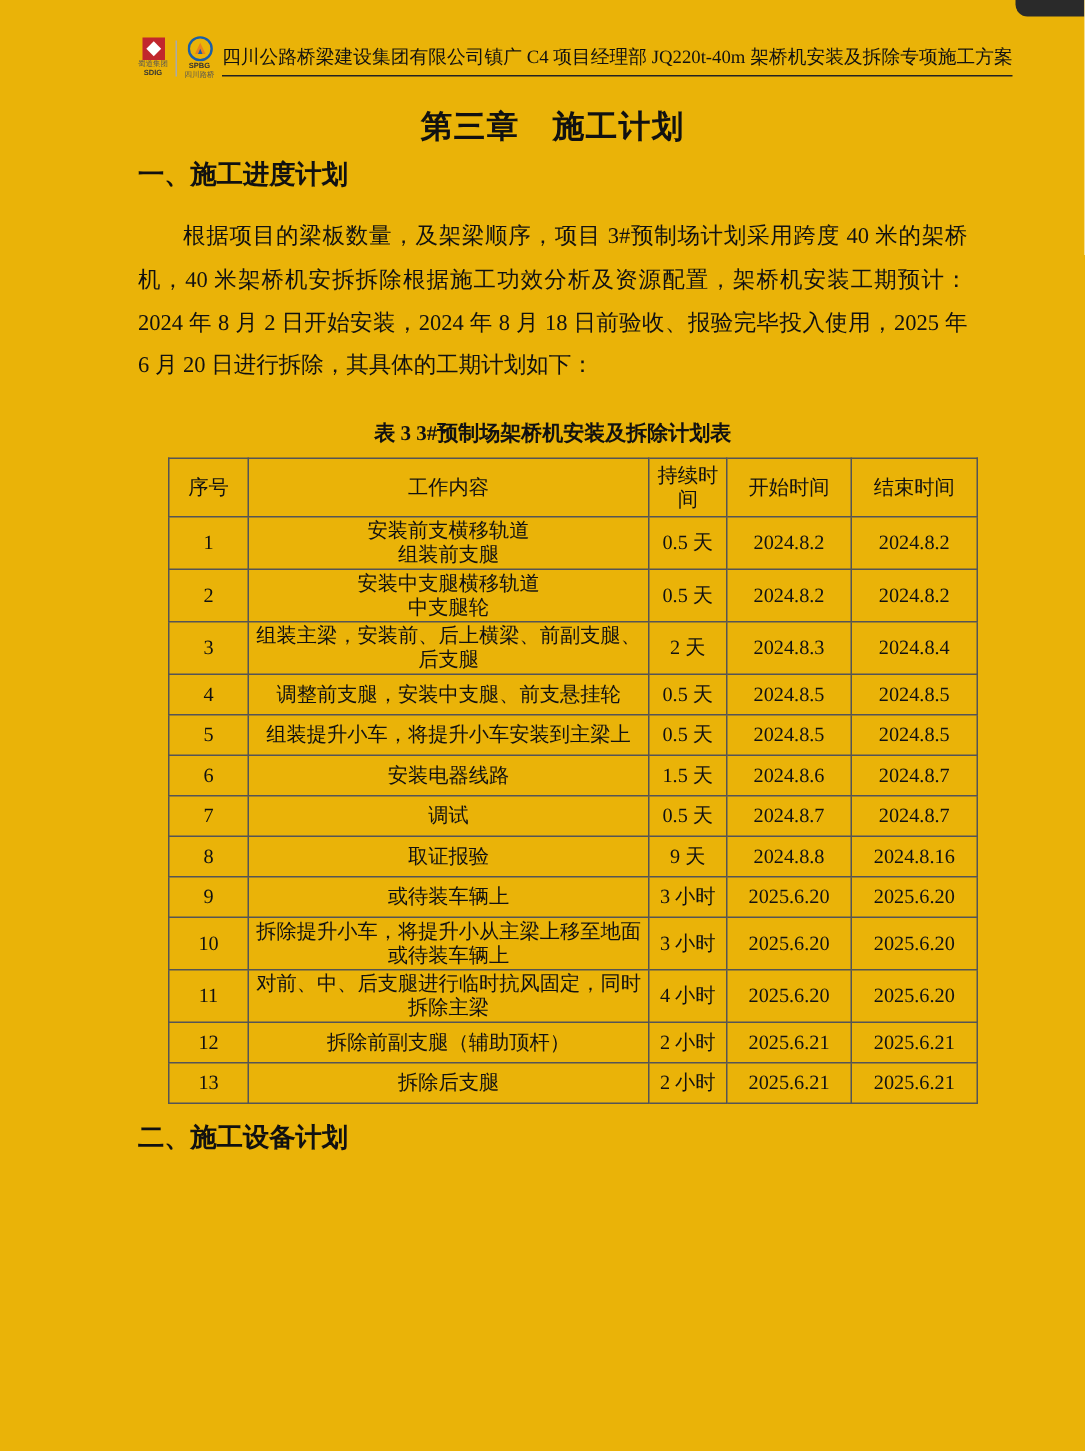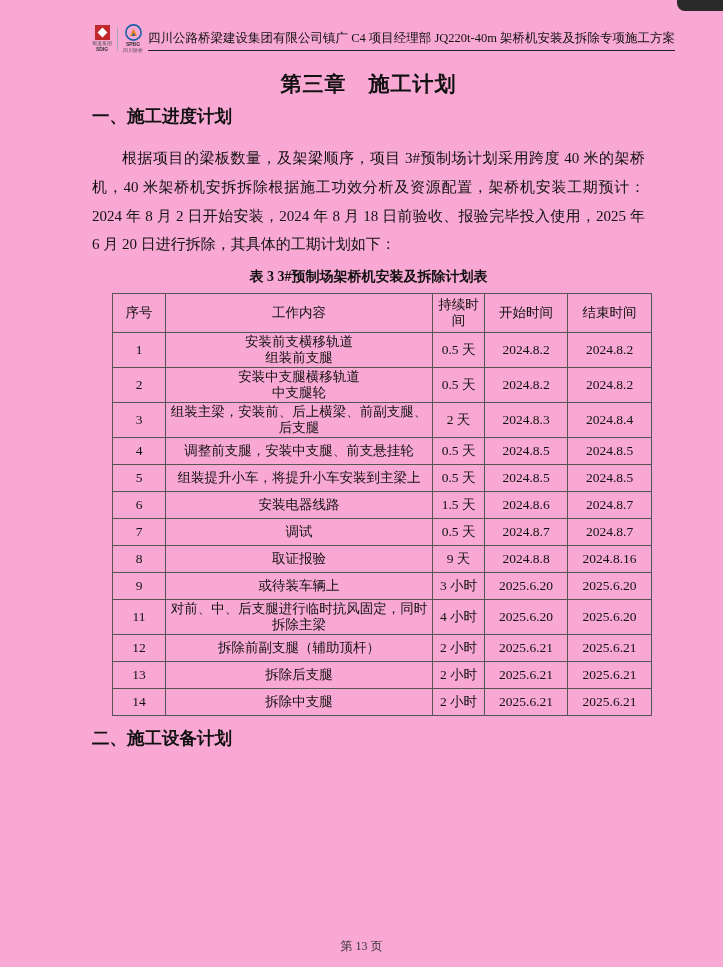--- a/index.html
+++ b/index.html
@@ -1,21 +1,21 @@
 <!DOCTYPE html>
 <html><head>
 <meta charset="utf-8">
 <style>
   * { box-sizing: border-box; margin: 0; padding: 0; }
   html,body { background:#ffffff; }
   body { font-family: "Liberation Serif", serif; color:#111; }
   .page {
     position: relative;
     width: 723px; height: 967px;
-    background: #f9a8d4;
+    background: #eab308;
     overflow: hidden;
     margin: 0 auto;
   }
   .corner-overlay {
     position: absolute; top: 0; right: 0;
     width: 46px; height: 11px;
     background: #2a2a2a;
     border-radius: 0 0 0 8px;
   }
   .content { padding: 24px 78px 0 92px; }
@@ -59,21 +59,21 @@
   }
   .body-paragraph {
     font-size: 15px; line-height: 1.92;
     text-align: justify;
     text-indent: 2em;
     margin: 16px 0 6px 0;
   }
   .table-caption {
     font-weight: bold; font-size: 14px;
     text-align: center;
-    margin: 9px 0 7px 0;
+    margin: 21px 0 7px 0;
   }
 
   
   table.schedule {
     border-collapse: collapse;
     margin-left: 20px;
     width: 539px;
     font-size: 13.5px;
     table-layout: fixed;
   }
@@ -211,20 +211,28 @@
             <td>2024.8.16</td>
           </tr>
           <tr>
             <td>9</td>
             <td class="c-content">或待装车辆上</td>
             <td>3 小时</td>
             <td>2025.6.20</td>
             <td>2025.6.20</td>
           </tr>
           <tr>
+            <td>10</td>
+            <td class="c-content">拆除提升小车，将提升小从主梁上移至地面
+或待装车辆上</td>
+            <td>3 小时</td>
+            <td>2025.6.20</td>
+            <td>2025.6.20</td>
+          </tr>
+          <tr>
             <td>11</td>
             <td class="c-content">对前、中、后支腿进行临时抗风固定，同时
 拆除主梁</td>
             <td>4 小时</td>
             <td>2025.6.20</td>
             <td>2025.6.20</td>
           </tr>
           <tr>
             <td>12</td>
             <td class="c-content">拆除前副支腿（辅助顶杆）</td>
@@ -232,31 +240,21 @@
             <td>2025.6.21</td>
             <td>2025.6.21</td>
           </tr>
           <tr>
             <td>13</td>
             <td class="c-content">拆除后支腿</td>
             <td>2 小时</td>
             <td>2025.6.21</td>
             <td>2025.6.21</td>
           </tr>
-          <tr>
-            <td>14</td>
-            <td class="c-content">拆除中支腿</td>
-            <td>2 小时</td>
-            <td>2025.6.21</td>
-            <td>2025.6.21</td>
-          </tr>
         </tbody>
     </table>
 
     <div class="section-title second">二、施工设备计划</div>
 
   </div>
 
-  <div class="page-footer">
-    <span>第 13 页</span>
-  </div>
 
 </div>
 
 </body></html>

